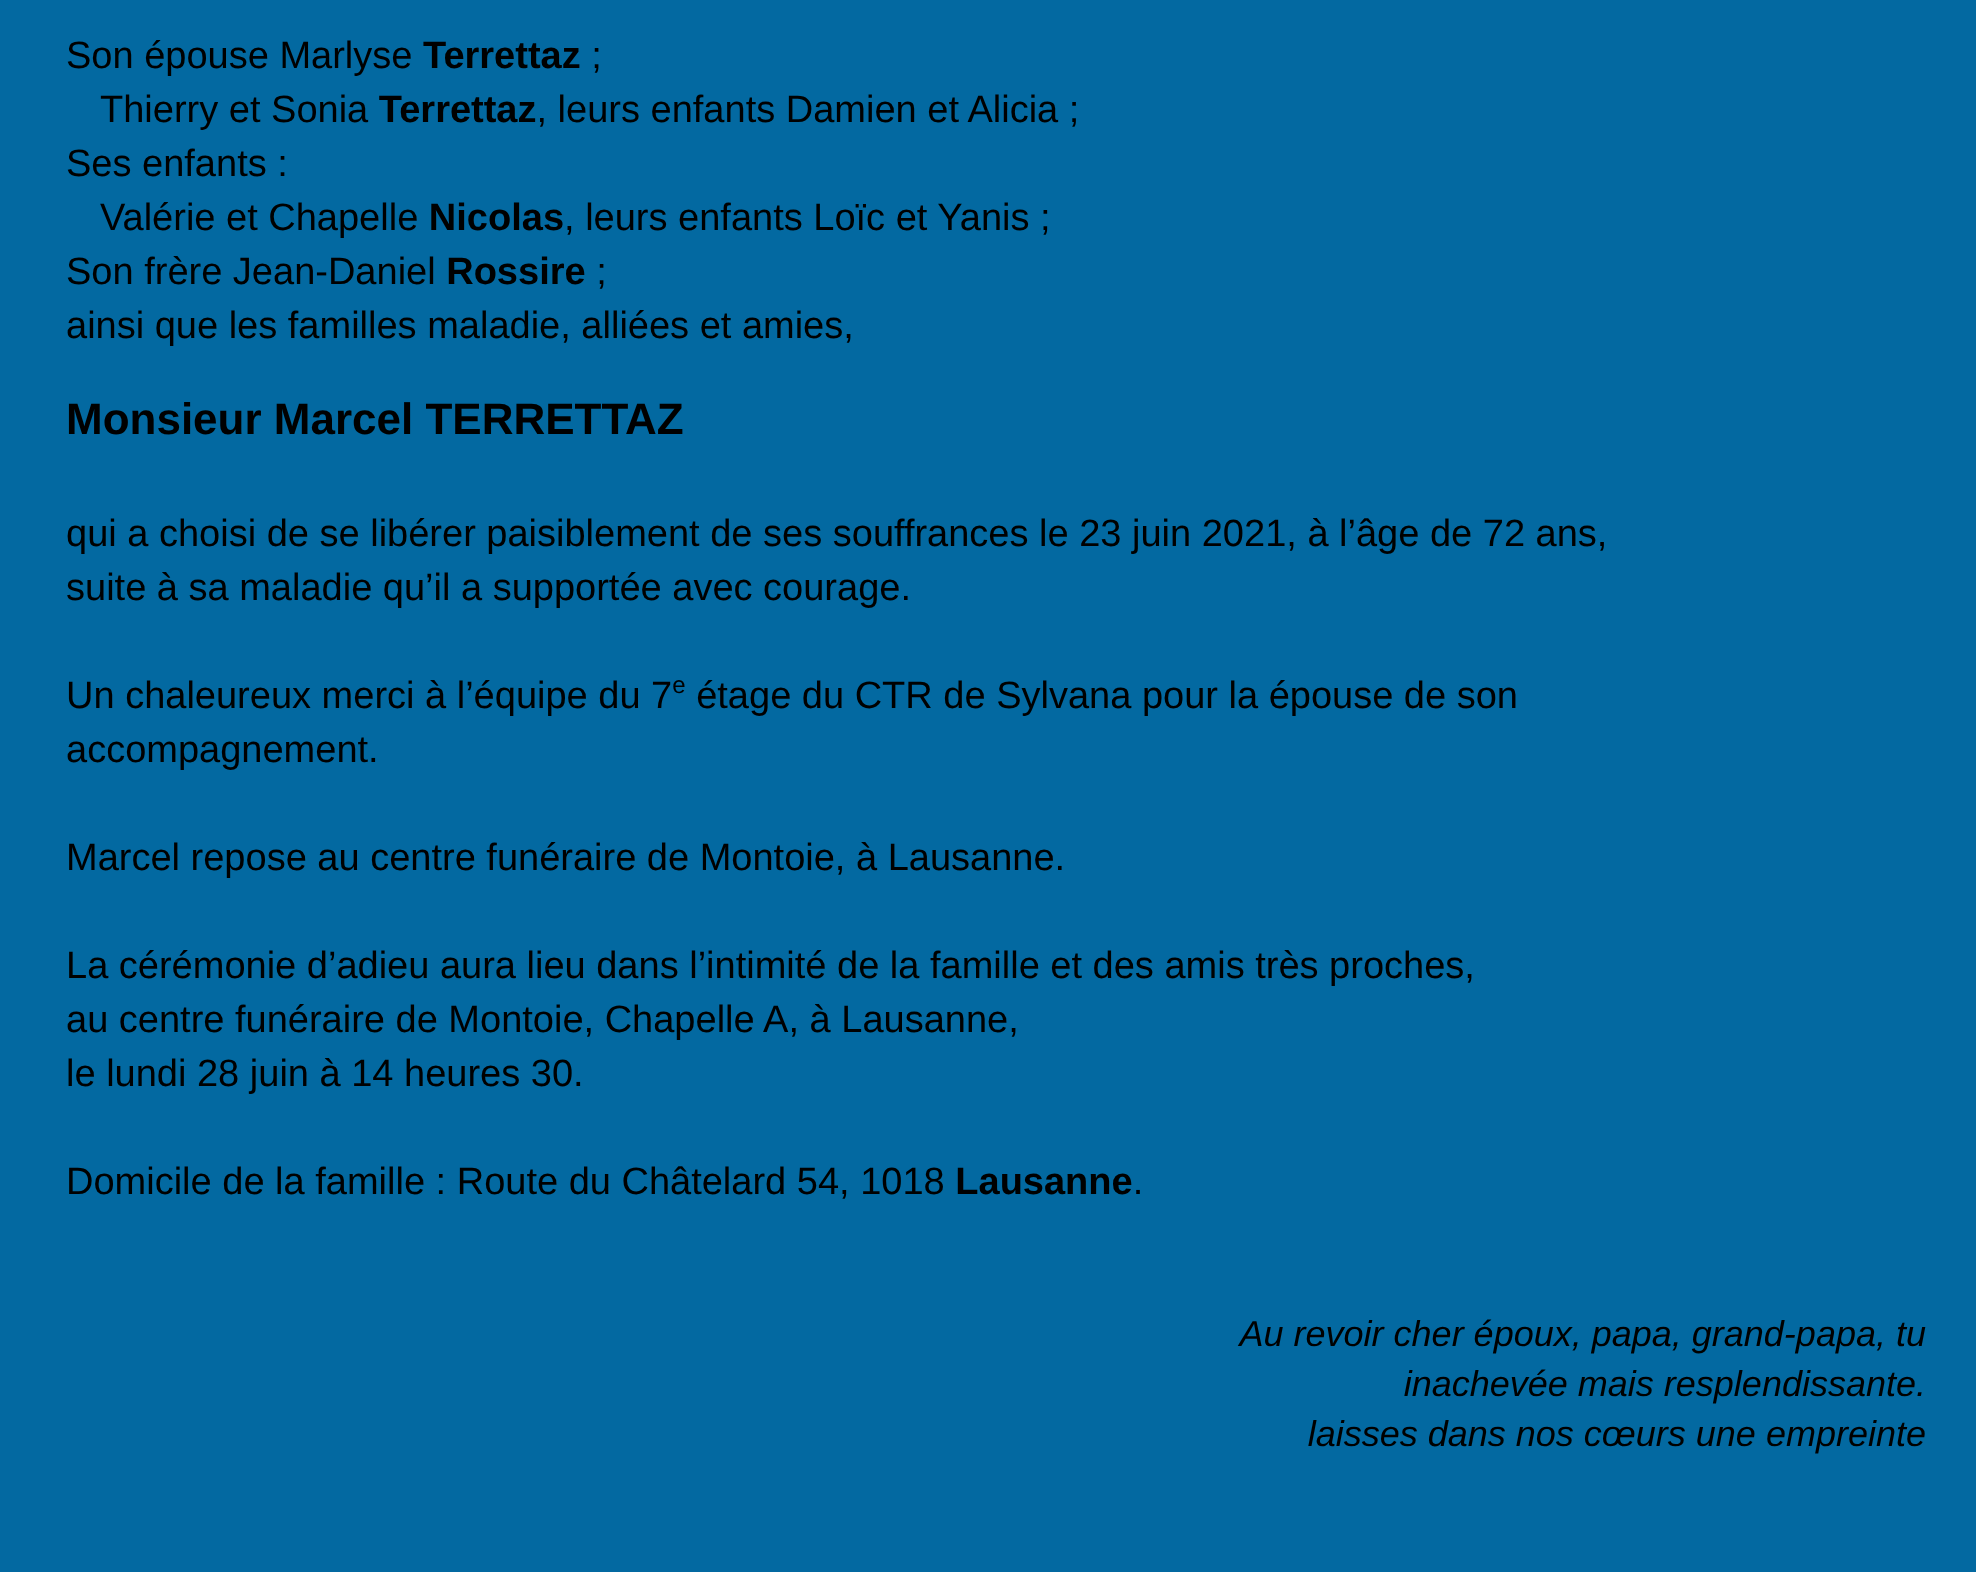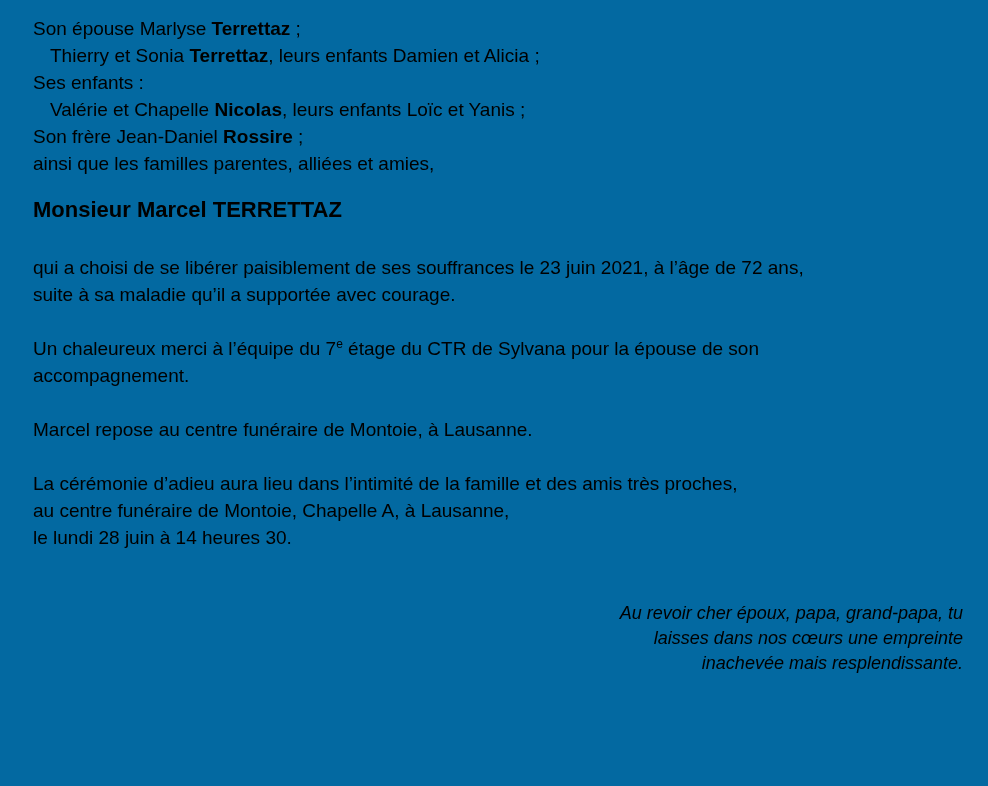--- a/index.html
+++ b/index.html
@@ -58,21 +58,21 @@
 <body>
 
 <div class="page">
 
   <div>
     <div class="line"><span>Son épouse Marlyse </span><span class="b">Terrettaz</span><span> ;</span></div>
     <div class="line indent"><span>Thierry et Sonia </span><span class="b">Terrettaz</span><span>, leurs enfants Damien et Alicia ;</span></div>
     <div class="line">Ses enfants :</div>
     <div class="line indent"><span>Valérie et Chapelle </span><span class="b">Nicolas</span><span>, leurs enfants Loïc et Yanis ;</span></div>
     <div class="line"><span>Son frère Jean-Daniel </span><span class="b">Rossire</span><span> ;</span></div>
-    <div class="line">ainsi que les familles parentes, alliées et amies,</div>
+    <div class="line">ainsi que les familles maladie, alliées et amies,</div>
   </div>
 
   <div class="title">Monsieur Marcel TERRETTAZ</div>
 
   <div class="para-death">
     <div class="line">qui a choisi de se libérer paisiblement de ses souffrances le 23 juin 2021, à l’âge de 72 ans,</div>
     <div class="line">suite à sa maladie qu’il a supportée avec courage.</div>
   </div>
 
   <div class="para">
@@ -83,20 +83,23 @@
   <div class="para">
     <div class="line">Marcel repose au centre funéraire de Montoie, à Lausanne.</div>
   </div>
 
   <div class="para">
     <div class="line">La cérémonie d’adieu aura lieu dans l’intimité de la famille et des amis très proches,</div>
     <div class="line">au centre funéraire de Montoie, Chapelle A, à Lausanne,</div>
     <div class="line">le lundi 28 juin à 14 heures 30.</div>
   </div>
 
+  <div class="para">
+    <div class="line"><span>Domicile de la famille : Route du Châtelard 54, 1018 </span><span class="b">Lausanne</span><span>.</span></div>
+  </div>
 
   <div class="epitaph">
     <div class="line">Au revoir cher époux, papa, grand-papa, tu</div>
+    <div class="line">inachevée mais resplendissante.</div>
     <div class="line">laisses dans nos cœurs une empreinte</div>
-    <div class="line">inachevée mais resplendissante.</div>
   </div>
 
 </div>
 
 </body></html>

